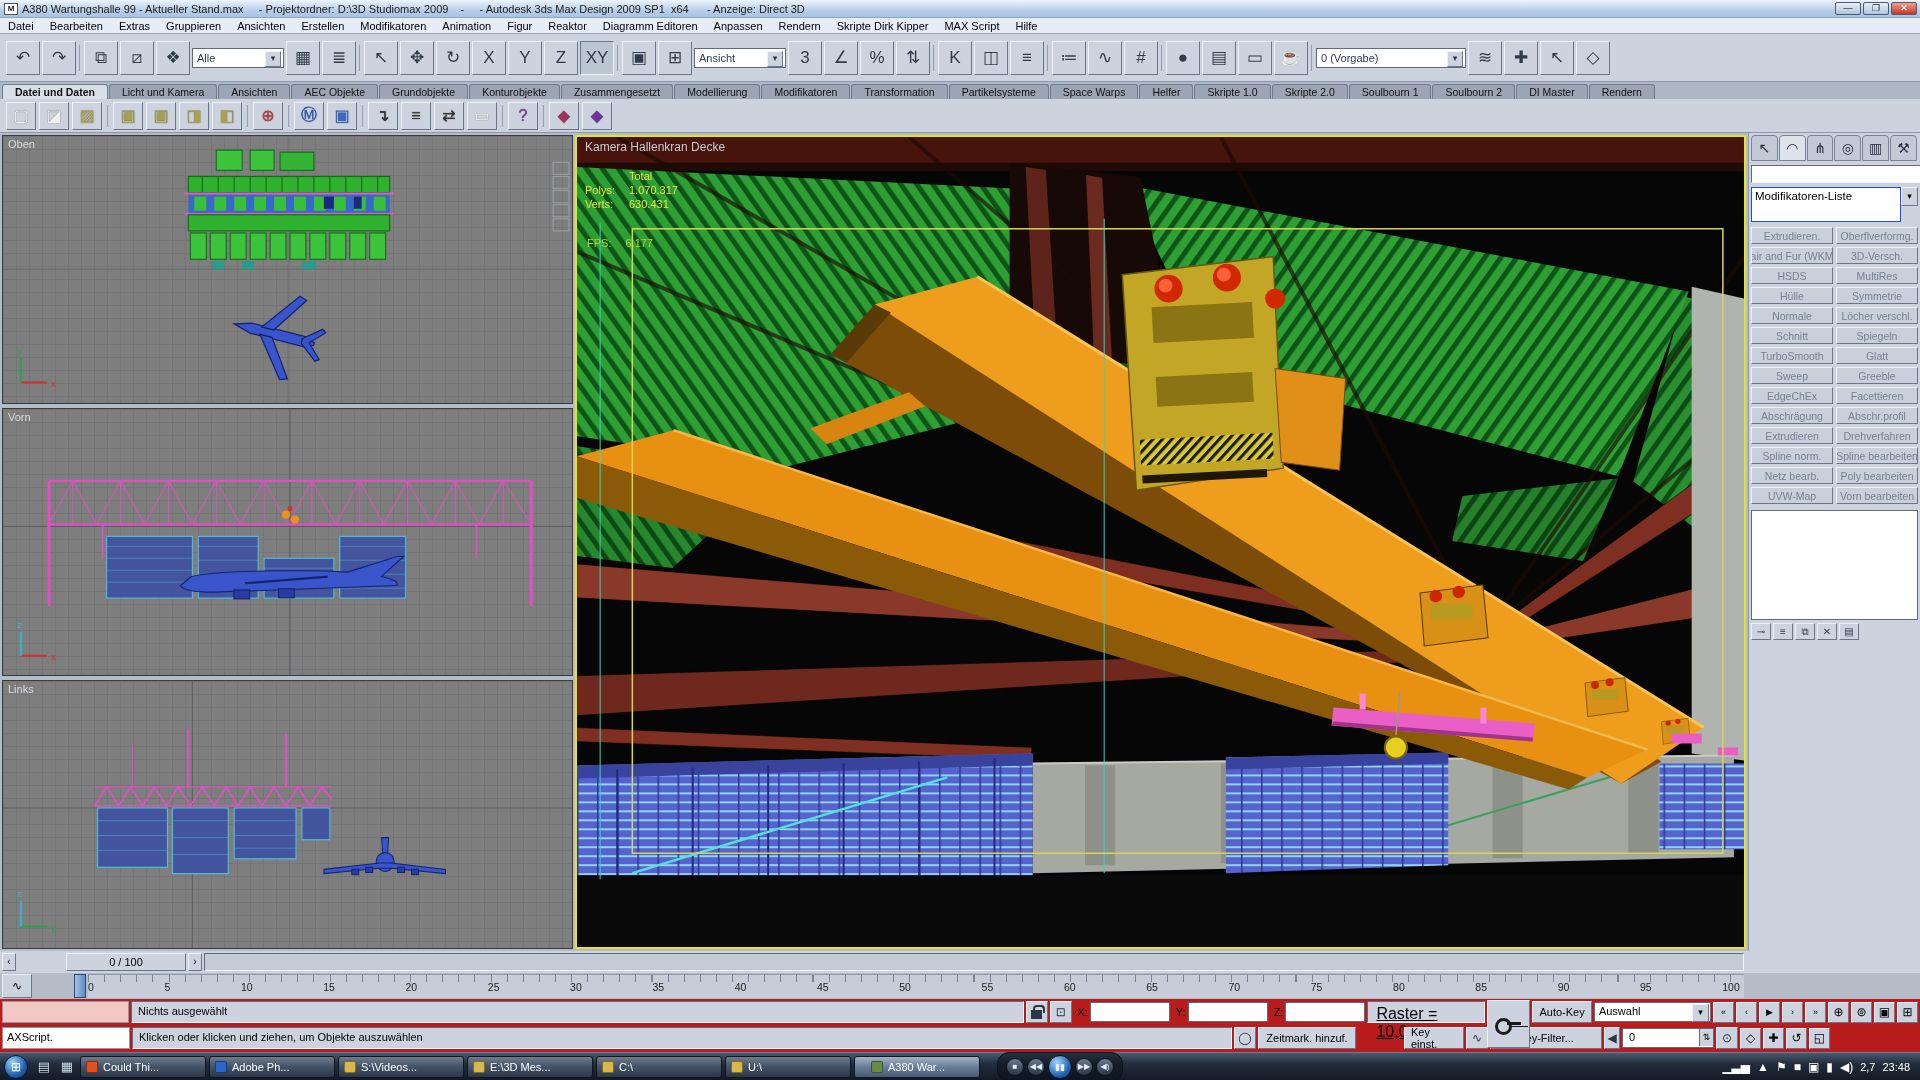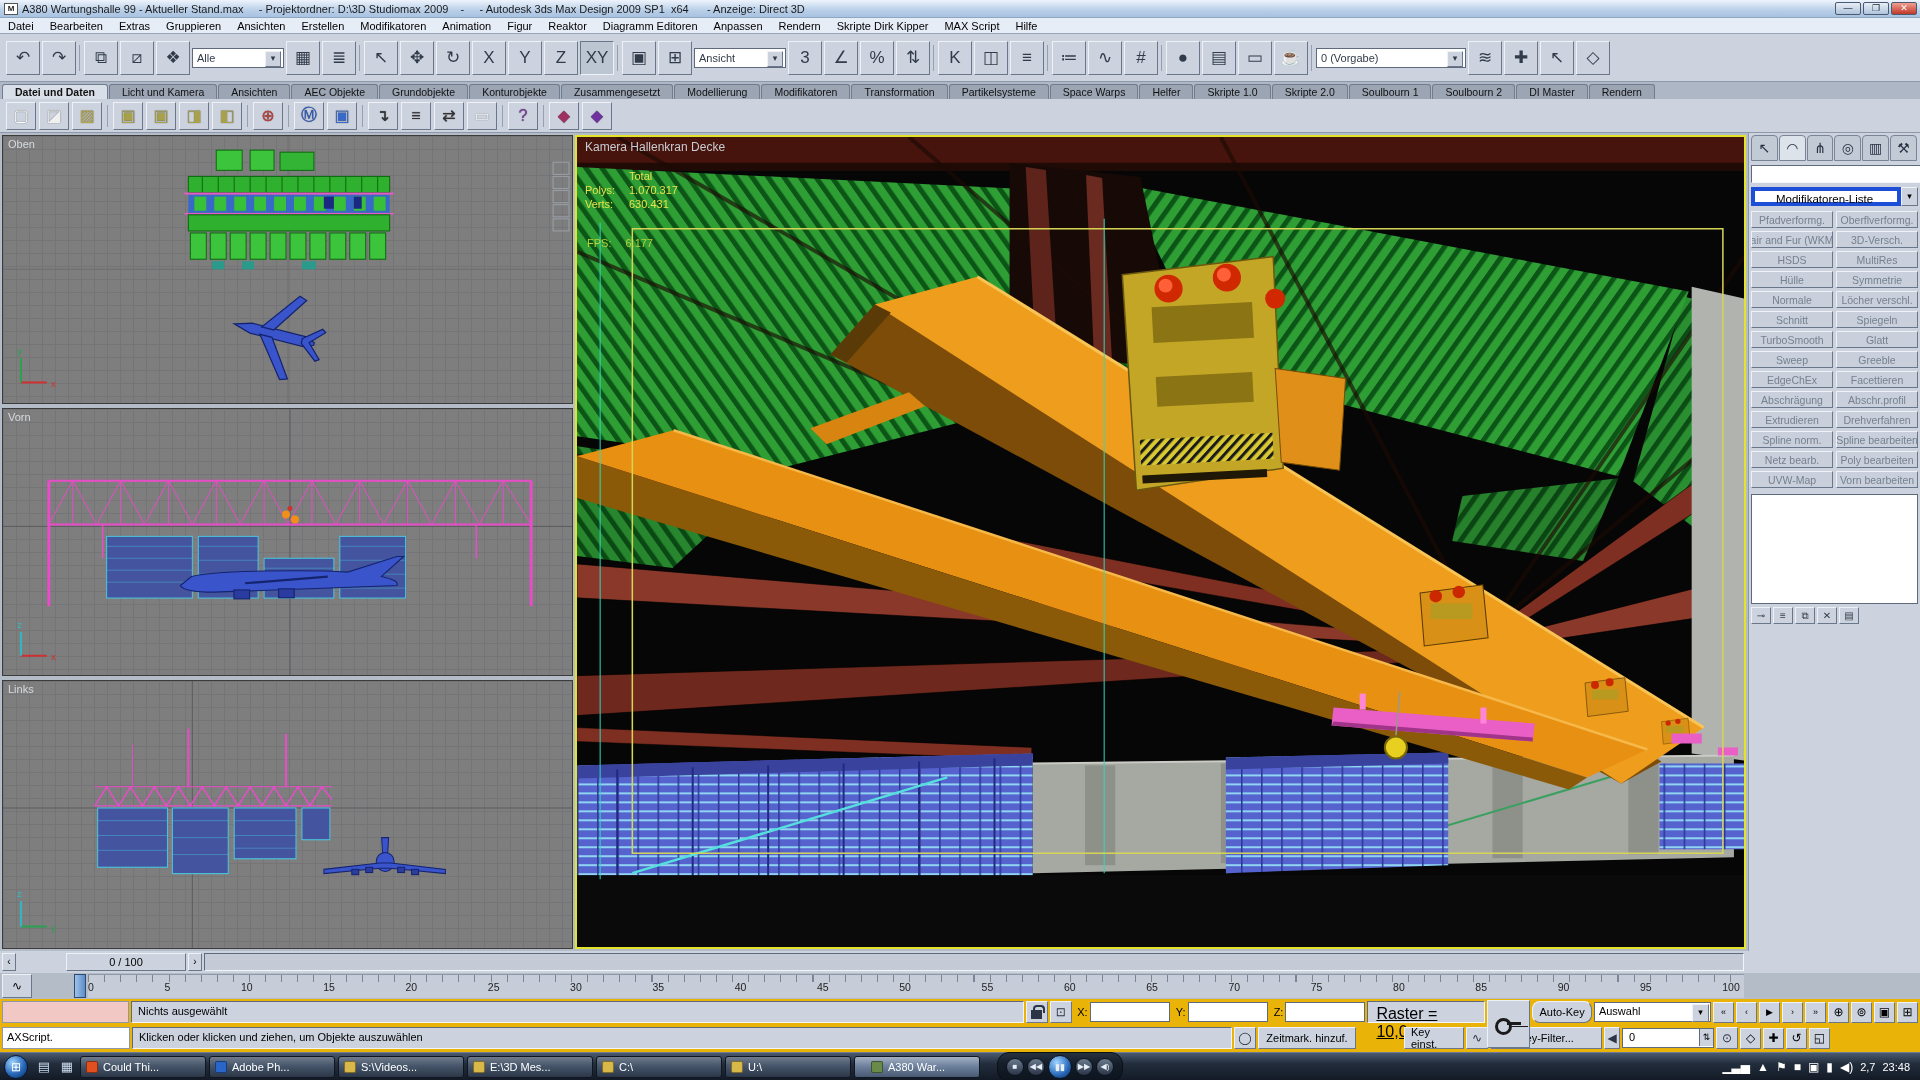--- a/index.html
+++ b/index.html
@@ -83,21 +83,21 @@
   
   #cmd-panel { width:172px; background:#ccd3de; border-left:1px solid #8d98aa; display:flex;
     flex-direction:column; padding:2px 2px 0 2px; }
   #cp-tabs { display:flex; height:26px; margin-bottom:4px; }
   .cp-tab { flex:1; display:flex; align-items:center; justify-content:center; font-size:14px;
     background:#c2cad6; border:1px solid #7a8496; border-radius:4px 4px 0 0; margin-right:1px; color:#273142; }
   .cp-tab.active { background:#dde3eb; }
   #cp-namerow { display:flex; gap:3px; margin-bottom:4px; }
   #cp-name { flex:1; height:18px; background:#fff; }
   #cp-modlist { display:flex; margin-bottom:5px; }
-  #cp-modlist .box { flex:1; height:19px; background:#fff; border:4px solid #1d4ed8; padding:2px 21px; font-size:11.5px; }
+  #cp-modlist .box { flex:1; height:35px; background:#fff; border:1px solid #1d4ed8; padding:2px 3px; font-size:11.5px; }
   #cp-modlist .arrow { width:17px; height:19px; background:#ccd3de; border:1px solid;
     border-color:#eef2f7 #6a7689 #6a7689 #eef2f7; font-size:9px; text-align:center; line-height:17px; }
   #cp-grid { display:grid; grid-template-columns:1fr 1fr; gap:3px 3px; }
   .modbtn { height:17px; background:#c9d0dc; border:1px solid; border-color:#eef2f7 #6a7689 #6a7689 #eef2f7;
     color:#76808f; font-size:10.5px; display:flex; align-items:center; justify-content:center;
     white-space:nowrap; overflow:hidden; }
   #cp-stack { height:110px; background:#fff; border:1px solid #5f6a7d; margin-top:6px; }
   #cp-stacktools { display:flex; gap:2px; padding:3px 0; justify-content:flex-start; }
   .stkbtn { width:20px; height:17px; background:#ccd3de; border:1px solid;
     border-color:#eef2f7 #6a7689 #6a7689 #eef2f7; font-size:10px; display:flex; align-items:center; justify-content:center; color:#313b49; }
@@ -120,21 +120,21 @@
     border-color:#eef2f7 #6a7689 #6a7689 #eef2f7; font-size:12px; display:flex; align-items:center; justify-content:center; }
   #tb-handle { width:12px; margin:1px 2px 1px 40px; background:linear-gradient(90deg,#9fc2ea,#5d8cc8); border:1px solid #2d4a70; }
   #tb-ruler { flex:1; margin:1px 176px 1px 0; position:relative; background:#c6cdd8;
     border-top:1px solid #8d98aa;
     background-image:repeating-linear-gradient(90deg,#7c8596 0 1px,transparent 1px 16.1px);
     background-size:100% 7px; background-repeat:no-repeat; }
   #tb-labels { position:absolute; inset:6px 0 0 0; display:flex; justify-content:space-between; padding:0 2px; }
   #tb-labels span { font-size:10.5px; color:#222; transform:translateX(-2px); }
 
   
-  #statusrows { position:absolute; left:0; top:999px; width:1920px; height:53px; background:#eab308; }
+  #statusrows { position:absolute; left:0; top:999px; width:1920px; height:53px; background:#b91c1c; }
   .srow { display:flex; align-items:center; height:26px; gap:2px; padding:1px 2px; position:relative; }
   #listener-top { width:128px; height:22px; background:#f2c8c4; border:1px solid #8d98aa; }
   #listener-bot { width:128px; height:22px; background:#fff; border:1px solid #8d98aa;
     padding:3px 2px 0 4px; font-size:11px; }
   .stat-field { height:22px; background:#ccd3de; border:1px solid;
     border-color:#5f6a7d #f2f5f9 #f2f5f9 #5f6a7d; padding:3px 0 0 6px; font-size:11px; }
   #sel-status { width:900px; }
   #prompt-field { width:1100px; }
   .sq { width:22px; height:22px; background:#ccd3de; border:1px solid;
     border-color:#eef2f7 #6a7689 #6a7689 #eef2f7; display:flex; align-items:center; justify-content:center; font-size:12px; color:#2c3545; }
@@ -145,21 +145,21 @@
   #key-btn { width:44px; height:48px; margin-bottom:-24px; z-index:5; align-self:flex-start;
     background:#ccd3de; border:1px solid; border-color:#eef2f7 #6a7689 #6a7689 #eef2f7;
     display:flex; align-items:center; justify-content:center; }
   .key-glyph { width:26px; height:14px; position:relative; }
   .key-glyph::before { content:""; position:absolute; left:0; top:1px; width:11px; height:11px;
     border:3px solid #1a1a1a; border-radius:50%; }
   .key-glyph::after { content:""; position:absolute; left:12px; top:5px; width:14px; height:3px;
     background:#1a1a1a; box-shadow:8px 3px 0 -1px #1a1a1a, 4px 3px 0 -1px #1a1a1a; }
   .wbtn { height:22px; padding:0 6px; background:#ccd3de; border:1px solid;
     border-color:#eef2f7 #6a7689 #6a7689 #eef2f7; font-size:11px; display:flex; align-items:center; justify-content:center; }
-  #autokey { width:60px;border-radius:8px; } #setkey { width:60px; } #keyfilter { width:112px; }
+  #autokey { width:60px; } #setkey { width:60px; } #keyfilter { width:112px; }
   .combo2 { width:118px; height:20px; background:#fff; border:1px solid #5f6a7d; position:relative;
     padding:2px 0 0 4px; font-size:11px; }
   .combo2::after { content:"▾"; position:absolute; right:1px; top:1px; width:15px; height:16px;
     background:#ccd3de; border:1px solid; border-color:#eef2f7 #6a7689 #6a7689 #eef2f7;
     font-size:9px; text-align:center; line-height:15px; }
   .pbtn { width:21px; height:21px; background:#ccd3de; border:1px solid;
     border-color:#eef2f7 #6a7689 #6a7689 #eef2f7; font-size:9px; display:flex; align-items:center; justify-content:center; }
   .navbtn { width:21px; height:21px; background:#ccd3de; border:1px solid;
     border-color:#eef2f7 #6a7689 #6a7689 #eef2f7; font-size:12px; display:flex; align-items:center; justify-content:center; }
   #frame-field { width:92px; height:20px; background:#fff; border:1px solid #5f6a7d; padding:2px 0 0 6px; position:relative; font-size:11px; }
@@ -804,21 +804,21 @@
     <div id="cp-namerow">
       <input id="cp-name" class="sunken" value="" style="">
 
     </div>
     <div id="cp-modlist">
       <div class="box">Modifikatoren-Liste</div>
       <div class="arrow">▾</div>
     </div>
     <div id="cp-grid">
 
-    <div class="modbtn">Pfadverformg.</div>
+    <div class="modbtn">Extrudieren.</div>
         <div class="modbtn">Oberflverformg.</div>
         <div class="modbtn">air and Fur (WKM</div>
         <div class="modbtn">3D-Versch.</div>
         <div class="modbtn">HSDS</div>
         <div class="modbtn">MultiRes</div>
         <div class="modbtn">Hülle</div>
         <div class="modbtn">Symmetrie</div>
         <div class="modbtn">Normale</div>
         <div class="modbtn">Löcher verschl.</div>
         <div class="modbtn">Schnitt</div>

